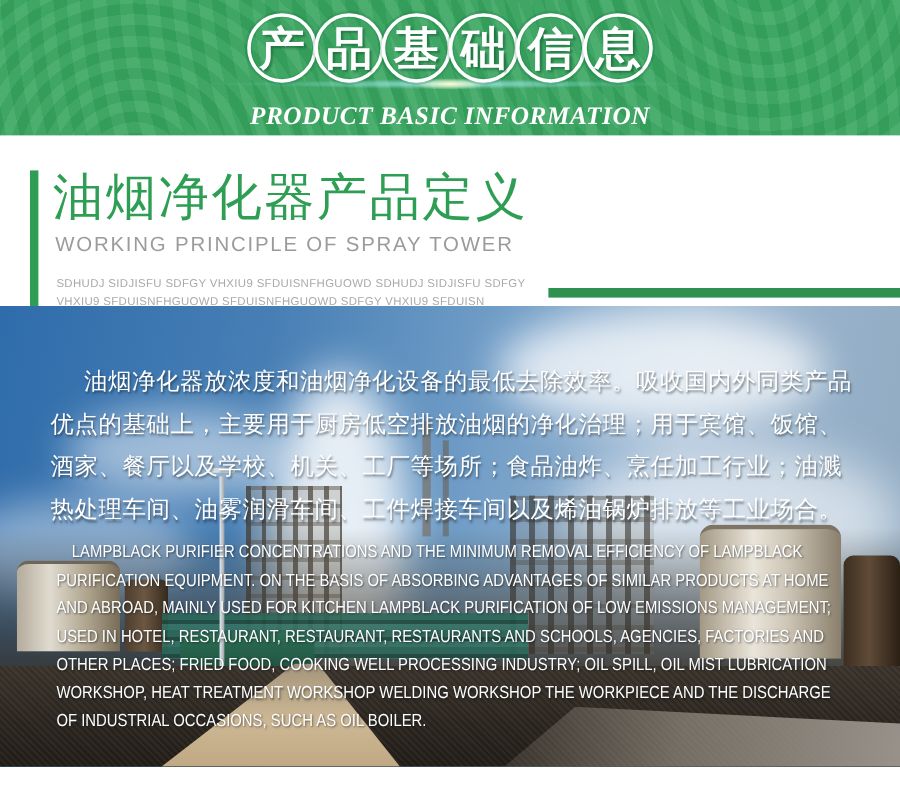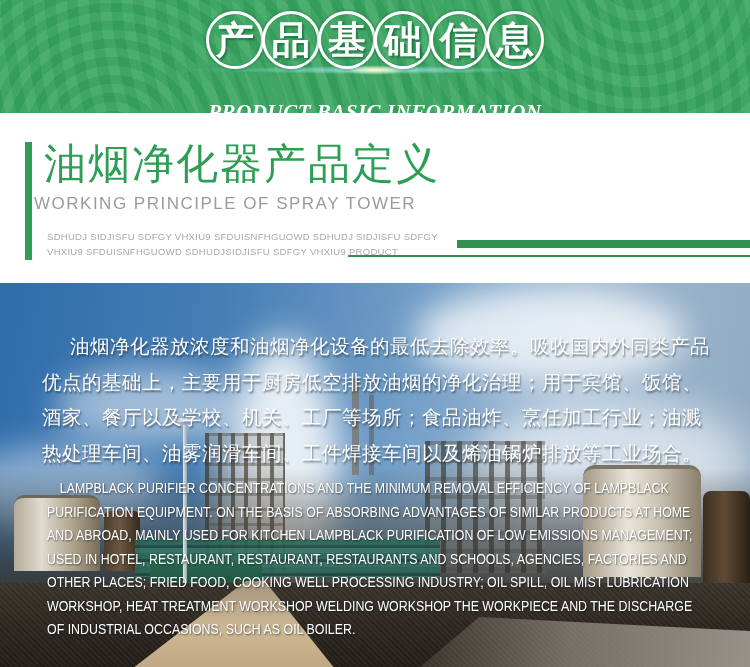--- a/index.html
+++ b/index.html
@@ -32,32 +32,32 @@
   .badge {
     width:58px; height:58px; border:3px solid #fff; border-radius:50%;
     margin:0 -1px; display:flex; align-items:center; justify-content:center;
     color:#fff; font-size:38px; font-weight:bold;
     text-shadow:2px 2px 2px rgba(10,80,40,.5);
     box-shadow:0 0 0 2px rgba(20,100,55,.18), inset 0 0 0 1px rgba(20,100,55,.15);
   }
   .banner-sub {
     position:absolute; left:0; top:84px; width:100%; text-align:center; z-index:2;
     font-family:"Liberation Serif","DejaVu Serif",serif;
-    font-style:italic; font-weight:bold; font-size:21px; letter-spacing:.5px; color:#fff;margin-top:16px;
+    font-style:italic; font-weight:bold; font-size:21px; letter-spacing:.5px; color:#fff;
   }
 
   
-  .definition { position:relative; width:750px; height:170px; background:#fff; }
+  .definition { position:relative; width:750px; height:142px; background:#fff; }
   .def-bar { position:absolute; left:25px; top:29px; width:7px; height:118px; background:#2f9e55; }
   .def-title {
     position:absolute; left:44px; top:27px; color:#2f9e55;
     font-size:42px; line-height:1.15; letter-spacing:2px; font-weight:500;
   }
   .def-sub {
-    position:absolute; left:34px; top:81px; color:#9b9b9b;
+    position:absolute; left:46px; top:81px; color:#9b9b9b;
     font-size:17px; letter-spacing:1.5px;
   }
   .def-smalls { position:absolute; left:47px; top:117px; }
   .def-smalls div {
     font-size:9.5px; line-height:14.8px; color:#a9a9a9; letter-spacing:.3px; white-space:nowrap;
   }
   .deco-thick { position:absolute; left:457px; top:127px; width:293px; height:8px; background:#2e9150; }
   .deco-thin  { position:absolute; left:348px; top:142px; width:402px; height:2px; background:#2e9150; }
 
   
@@ -157,21 +157,21 @@
     </div>
     <div class="banner-sub">PRODUCT BASIC INFORMATION</div>
   </div>
 
   <div class="definition">
     <div class="def-bar"></div>
     <div class="def-title">油烟净化器产品定义</div>
     <div class="def-sub">WORKING PRINCIPLE OF SPRAY TOWER</div>
     <div class="def-smalls">
       <div>SDHUDJ SIDJISFU SDFGY VHXIU9 SFDUISNFHGUOWD  SDHUDJ SIDJISFU SDFGY</div>
-      <div>VHXIU9 SFDUISNFHGUOWD SDHUDJSIDJISFU SDFGY VHXIU9 PRODUCT</div>
+      <div>VHXIU9 SFDUISNFHGUOWD SFDUISNFHGUOWD SDFGY VHXIU9 SFDUISN</div>
     </div>
     <div class="deco-thick"></div>
     <div class="deco-thin"></div>
   </div>
 
   <div class="hero">
     <div class="sky"></div>
     <div class="cloud c1"></div>
     <div class="cloud c2"></div>
     <div class="cloud c3"></div>

